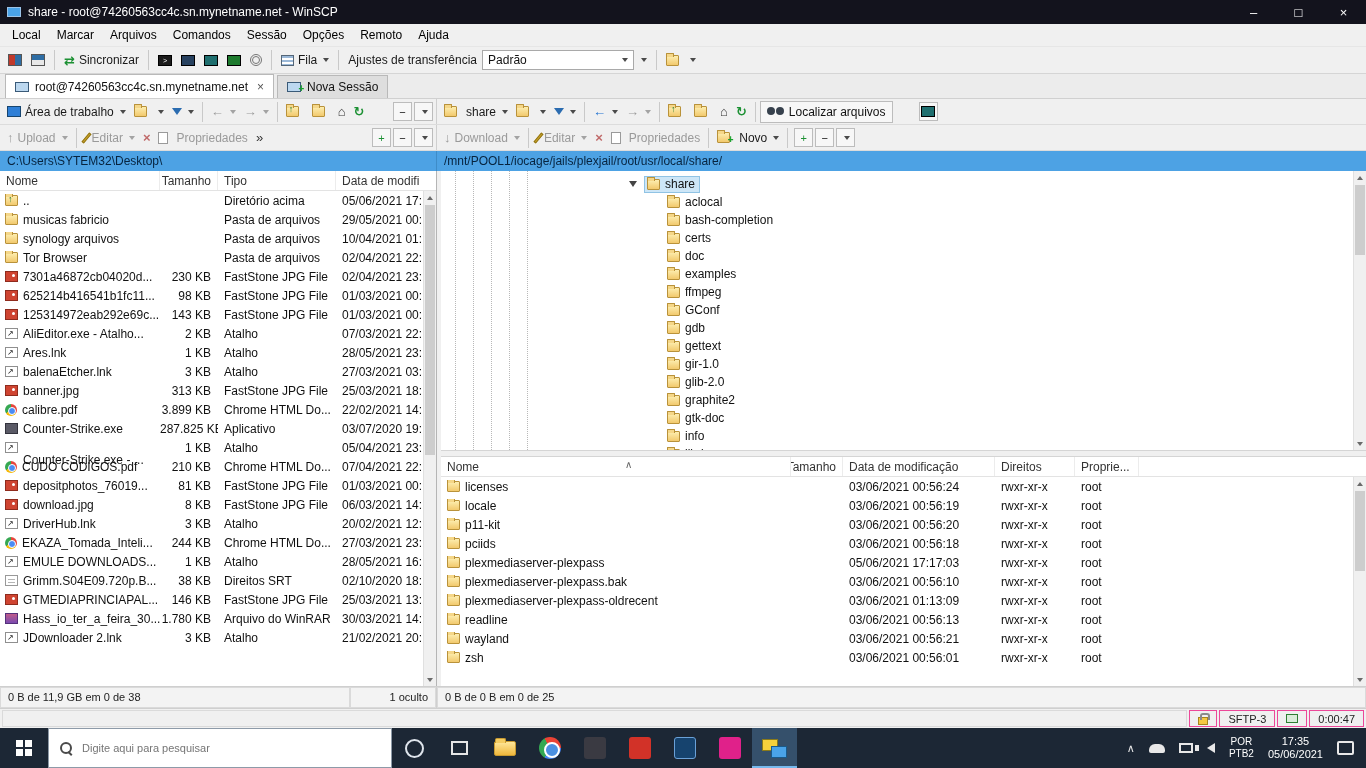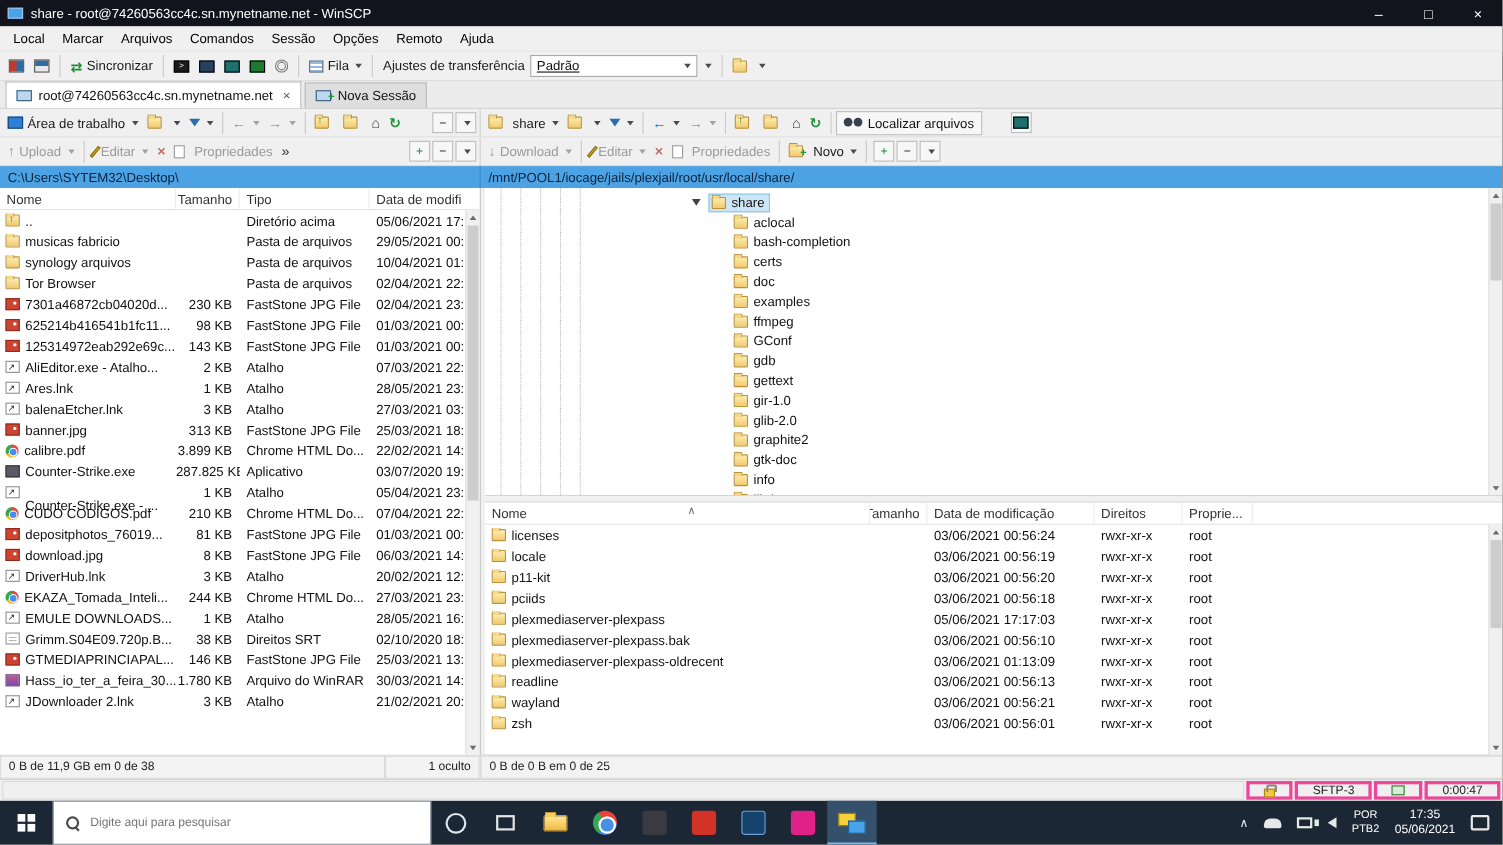--- a/index.html
+++ b/index.html
@@ -16,21 +16,21 @@
   
   .menubar{height:22px;background:#f0f0f0;display:flex;align-items:center;padding-left:4px;flex:0 0 auto;}
   .menu-item{padding:3px 8px;color:#000;}
 
   
   .maintoolbar{height:28px;display:flex;align-items:center;padding:0 4px;gap:1px;border-top:1px solid #e6e6e6;border-bottom:1px solid #d5d5d5;flex:0 0 auto;}
   .tbtn{height:24px;display:flex;align-items:center;gap:4px;padding:0 4px;color:#1a1a1a;white-space:nowrap;}
   .tsep{width:1px;height:20px;background:#c9c9c9;margin:0 4px;flex:0 0 1px;}
   .dd{width:0;height:0;border-left:3px solid transparent;border-right:3px solid transparent;border-top:4px solid #4a4a4a;display:inline-block;margin-left:2px;}
   .dd.dis{border-top-color:#a3a3a3;}
-  .combo{height:20px;width:152px;background:#fff;border:1px solid #a9a9a9;display:flex;align-items:center;justify-content:space-between;padding:0 5px;text-decoration:underline;}
+  .combo{height:20px;width:152px;background:#fff;border:1px solid #a9a9a9;display:flex;align-items:center;justify-content:space-between;padding:0 5px;}
   .sqbtn{width:19px;height:19px;border:1px solid #bcbcbc;background:#f7f7f7;display:flex;align-items:center;justify-content:center;font-size:11px;margin-left:2px;flex:0 0 19px;}
   .glyph{font-size:13px;line-height:1;}
   .g-green{color:#1d9134;font-weight:bold;}
   .g-blue{color:#1d6fd0;font-weight:bold;}
   .g-gray{color:#9a9a9a;font-weight:bold;}
   .g-dark{color:#333;}
   .g-red{color:#c06a6a;font-weight:bold;}
   .dim{color:#9a9a9a;}
 
   
@@ -140,21 +140,21 @@
   
   .statusrow{height:22px;display:flex;background:#f0f0f0;border-top:1px solid #cfcfcf;flex:0 0 auto;font-size:11px;color:#222;}
   .st-l{width:437px;flex:0 0 437px;display:flex;border-right:1px solid #cfcfcf;}
   .st-r{flex:1;display:flex;}
   .sbox{border:1px solid #dadada;background:#f3f3f3;padding:3px 7px;white-space:nowrap;overflow:hidden;}
   .sb-main{flex:1;}
   .sb-hidden{width:86px;flex:0 0 86px;text-align:right;}
 
   .mainstatus{height:20px;display:flex;align-items:stretch;justify-content:flex-end;gap:2px;background:#f0f0f0;border-top:1px solid #cfcfcf;padding:1px 2px;flex:0 0 auto;font-size:11px;}
   .ms-fill{flex:1;border:1px solid #dadada;}
-  .ms-box{border:3px solid #ec4899;display:flex;align-items:center;justify-content:center;padding:0 13px;gap:4px;color:#222;}
+  .ms-box{border:1px solid #ec4899;display:flex;align-items:center;justify-content:center;padding:0 8px;gap:4px;color:#222;}
 
   
   .taskbar{height:40px;flex:0 0 40px;background:#1c2735;display:flex;align-items:stretch;color:#fff;}
   .tb-start{width:48px;flex:0 0 48px;display:flex;align-items:center;justify-content:center;}
   .winlogo{width:17px;height:17px;display:grid;grid-template-columns:7px 7px;grid-template-rows:7px 7px;gap:2px;}
   .winlogo span{background:#fdfdfd;}
   .tb-search{width:344px;flex:0 0 344px;background:#fff;display:flex;align-items:center;gap:9px;padding:0 11px;border:1px solid #8d9aa8;}
   .tb-search input{border:none;outline:none;flex:1;font-size:11px;color:#444;font-family:"Liberation Sans","DejaVu Sans",sans-serif;background:transparent;}
   .glass{width:13px;height:13px;position:relative;flex:0 0 13px;}
   .glass::before{content:"";position:absolute;left:0;top:0;width:8px;height:8px;border:2px solid #4a4a4a;border-radius:50%;}

